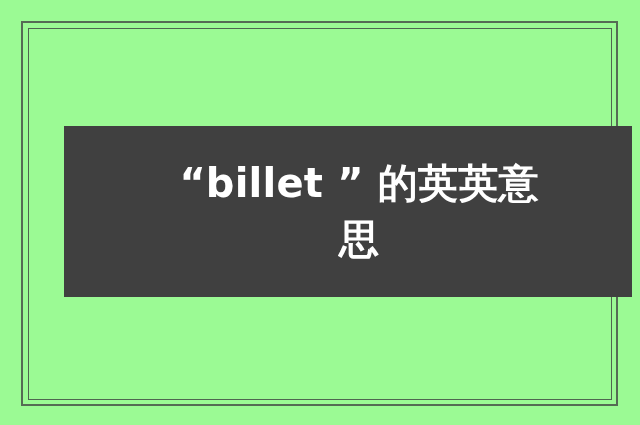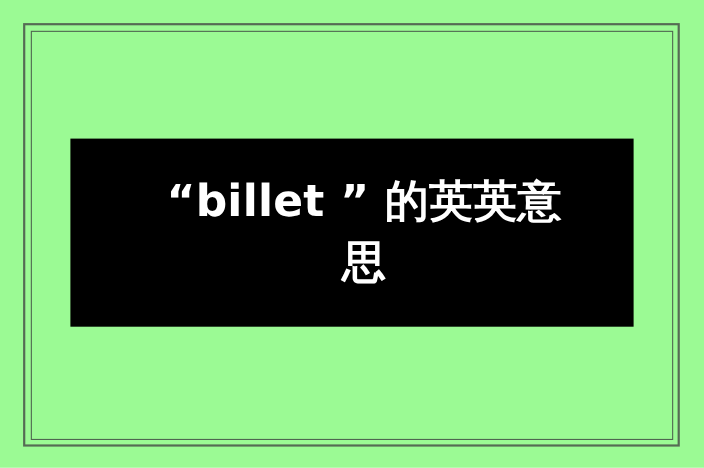--- a/index.html
+++ b/index.html
@@ -41,23 +41,23 @@
     border: 1px solid #4f6650;
     box-sizing: border-box;
     pointer-events: none;
   }
 
   
   #banner {
     position: absolute;
     left: 64px;
     top: 126px;
-    width: 512px;
+    width: 568px;
     height: 171px;
-    background: #000000;
+    background: #404040;
     box-sizing: border-box;
     display: flex;
     align-items: center;
     justify-content: center;
     padding-left: 22px;
   }
 
   #banner-title {
     margin: 0;
     width: 368px;

